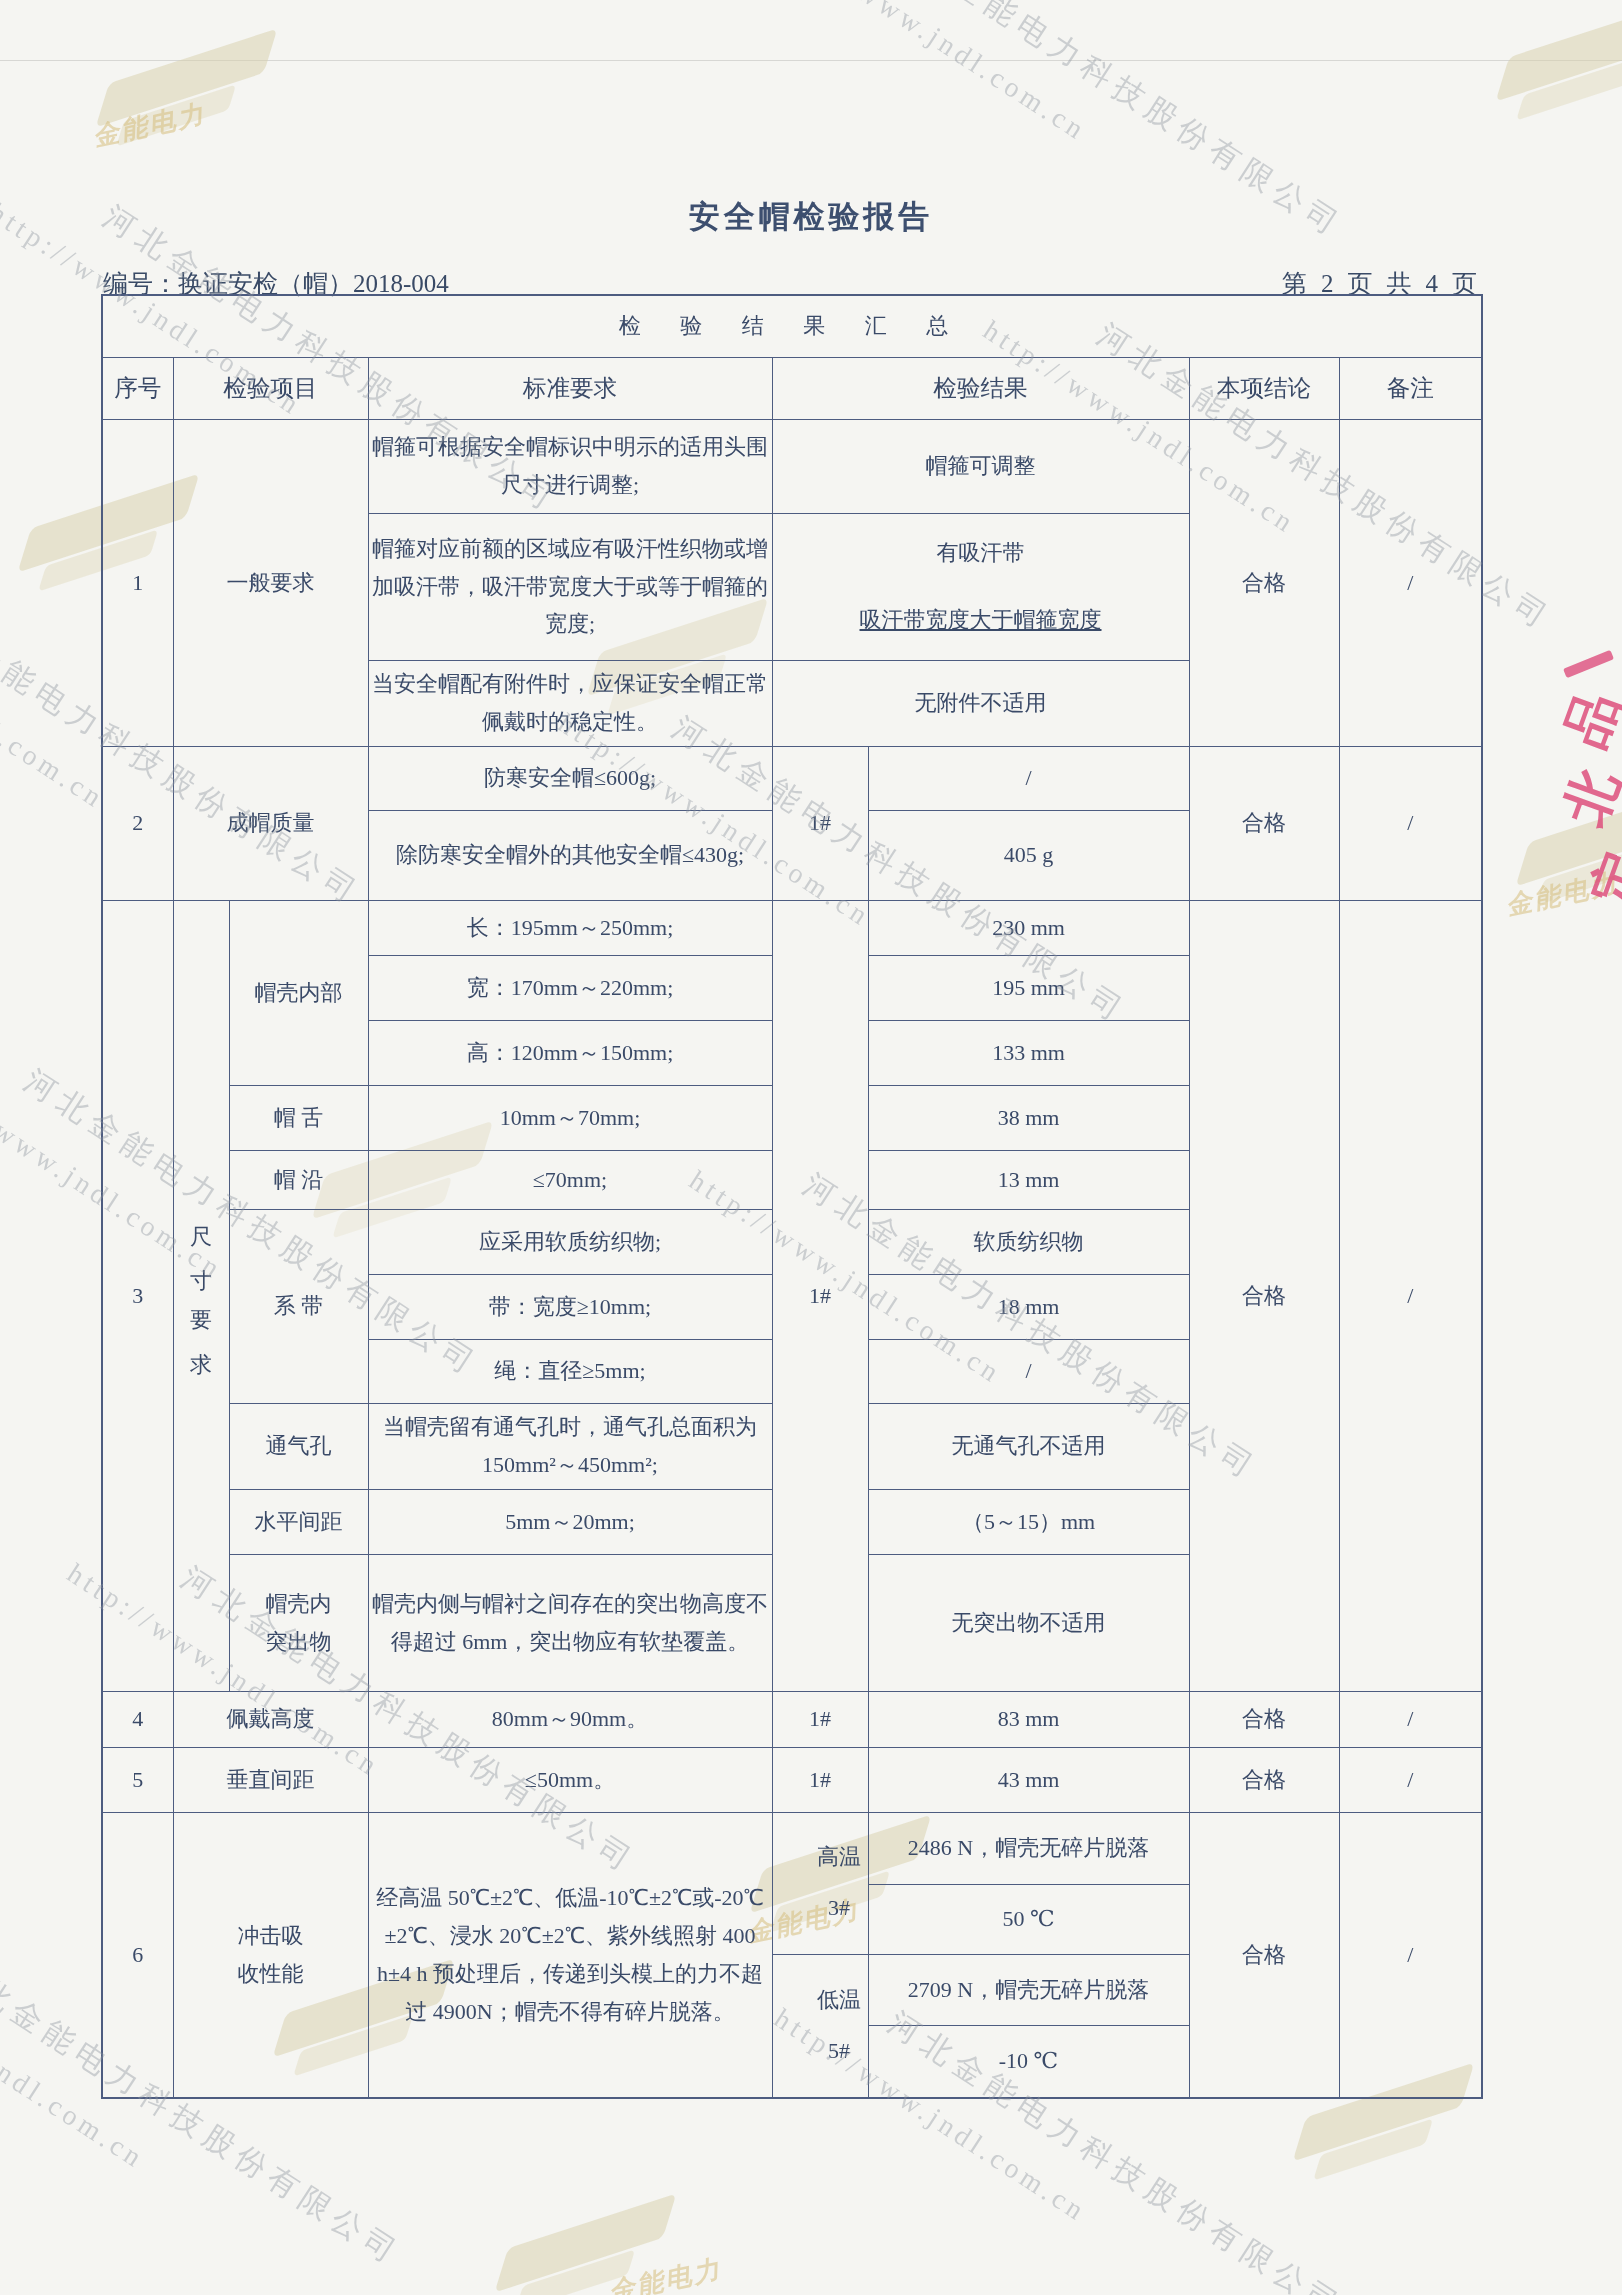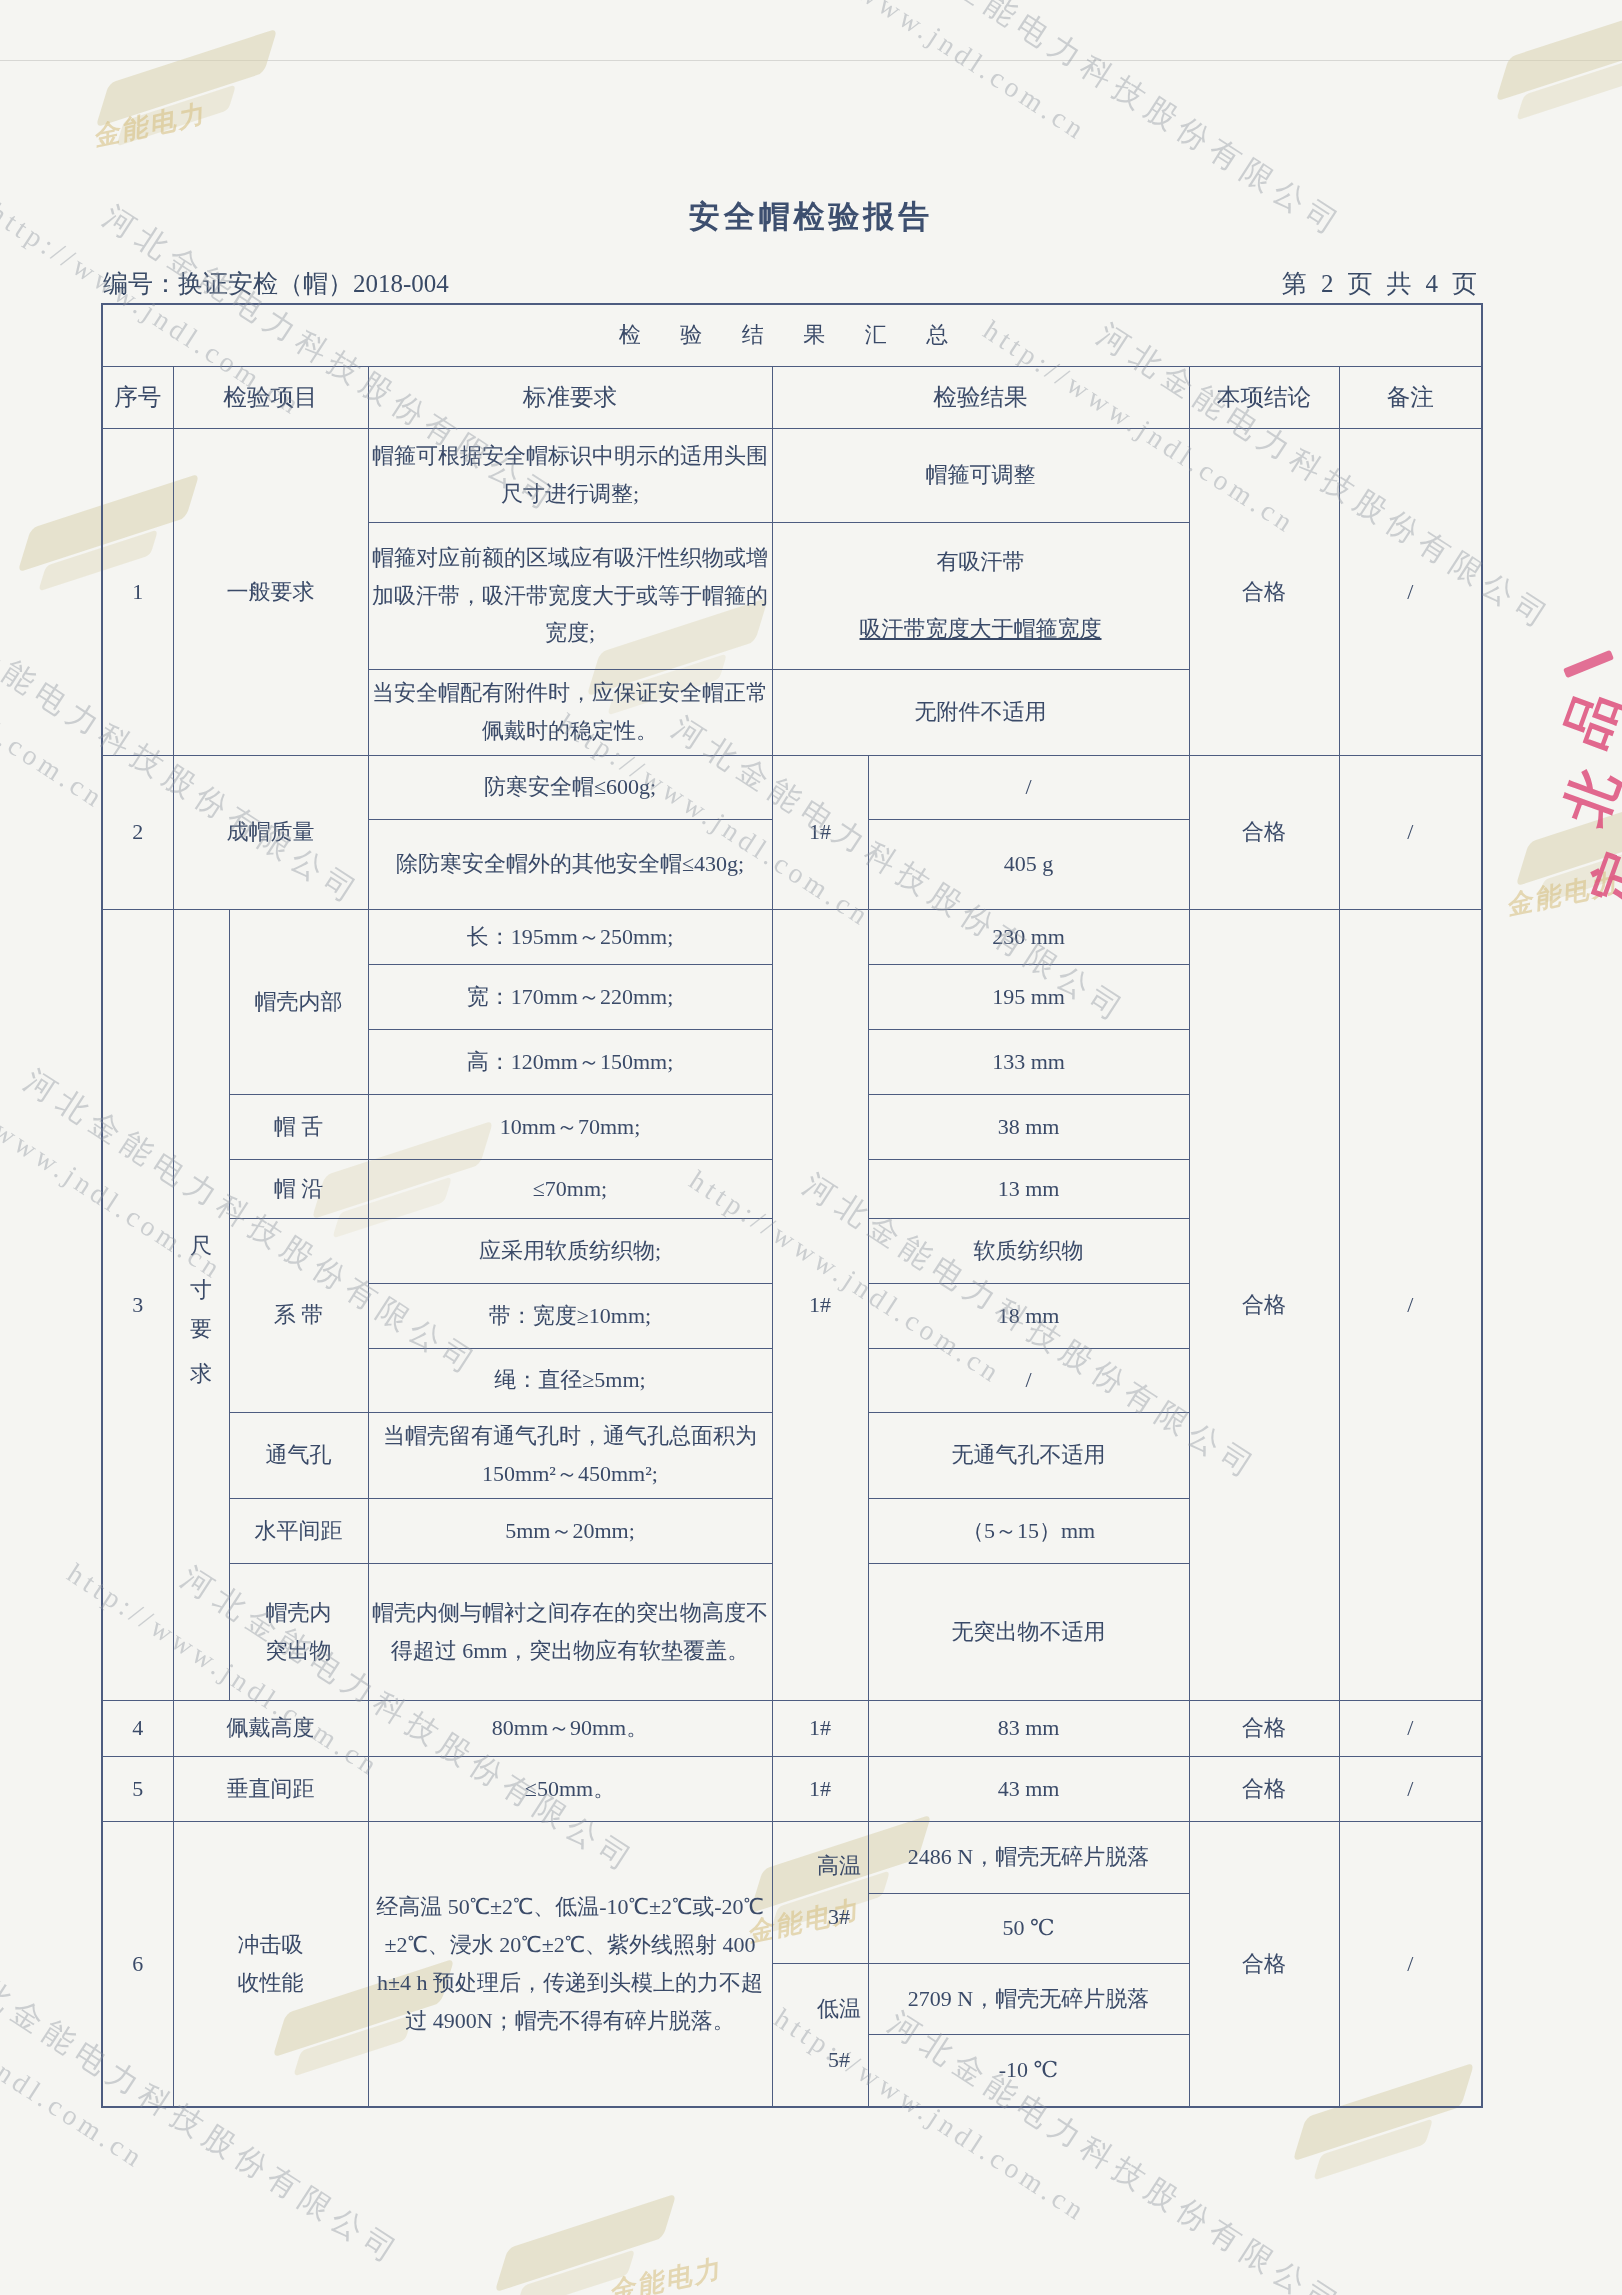--- a/index.html
+++ b/index.html
@@ -16,21 +16,21 @@
   
   .title{position:absolute;left:0;top:128px;width:100%;text-align:center;
          font-size:39px;font-weight:bold;letter-spacing:2.6px;color:#3d4f6f;}
   .subtitle{position:absolute;left:0;top:196px;width:100%;text-align:center;
          font-size:31px;font-weight:bold;letter-spacing:3.9px;color:#3d4f6f;}
   .meta-left{position:absolute;left:103px;top:267px;font-size:25px;color:#394a66;}
   .meta-right{position:absolute;right:141px;top:267px;font-size:25px;letter-spacing:3.9px;color:#394a66;}
 
   
   table.report{
-    position:absolute;left:101px;top:303px;width:1380px;
+    position:absolute;left:101px;top:294px;width:1380px;
     border-collapse:collapse;table-layout:fixed;z-index:2;
   }
   table.report td{
     border:1.3px solid #4d5c80;
     text-align:center;vertical-align:middle;
     font-size:22px;color:#3a4a68;padding:0;background:transparent;
     overflow:hidden;
   }
   table.report{border:2.6px solid #4d5c80;}
   td.dbl{border-bottom:5.9px double #4d5c80;}

